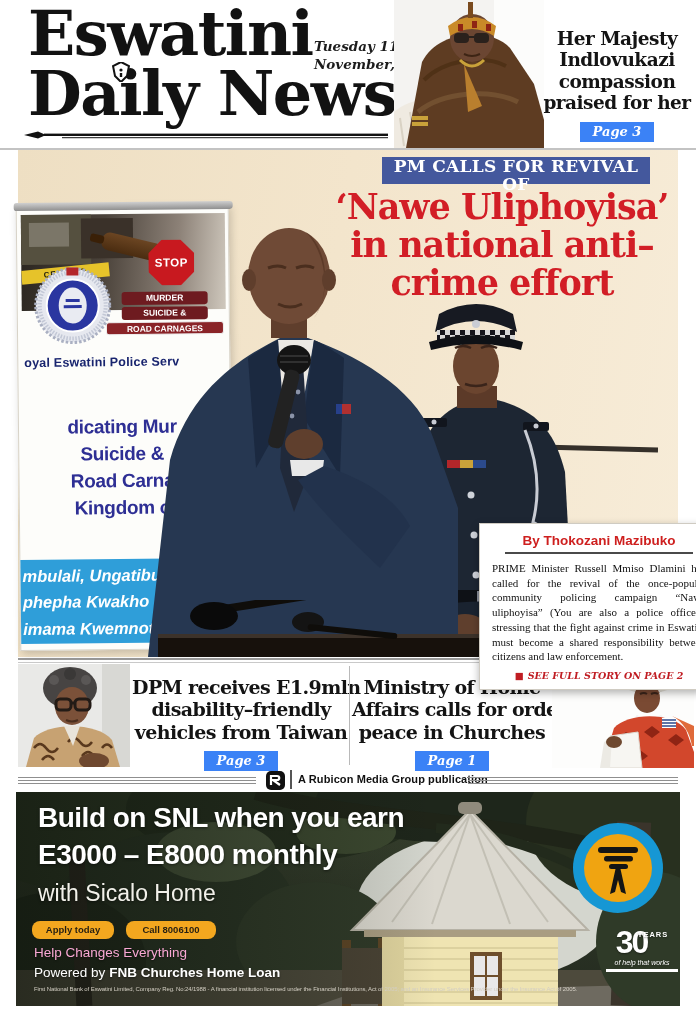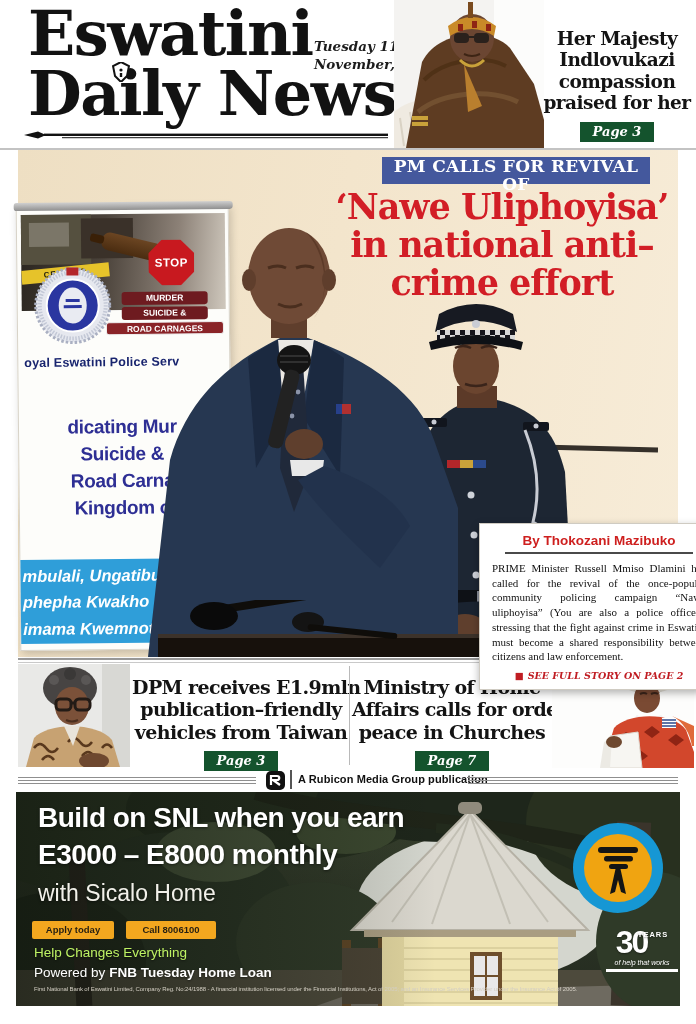--- a/index.html
+++ b/index.html
@@ -9,21 +9,21 @@
 
   
   .masthead { position:absolute; left:0; top:0; width:696px; height:150px; background:#fff; border-bottom:2px solid #c3c3c3; }
   .logo-block { position:absolute; left:28px; top:4px; color:#121212; font-family:"DejaVu Serif",serif; font-weight:bold; letter-spacing:-1.5px; line-height:60px; font-size:62px; }
   .crest { position:absolute; left:112px; top:62px; z-index:3; }
   .pen-rule { position:absolute; left:22px; top:126px; }
   .date-block { position:absolute; left:314px; top:26px; font-family:"DejaVu Serif",serif; font-style:italic; font-weight:bold; font-size:13.5px; line-height:1.3; color:#1c1c1c;margin-top:12px; }
   .queen-photo { position:absolute; left:394px; top:0; width:150px; height:148px; }
   .top-story { position:absolute; left:540px; top:28px; width:154px; text-align:center; }
   .top-story-line { font-family:"DejaVu Serif",serif; font-weight:bold; font-size:18.5px; line-height:1.16; color:#141414; letter-spacing:-0.5px; }
-  .page-badge { display:inline-block; margin-top:8px; background:#14532d; color:#fff; font-family:"DejaVu Serif",serif; font-style:italic; font-weight:bold; font-size:13px; padding:2px 13px 3px; }
+  .page-badge { display:inline-block; margin-top:8px; background:#3b82f6; color:#fff; font-family:"DejaVu Serif",serif; font-style:italic; font-weight:bold; font-size:13px; padding:2px 13px 3px; }
 
   
   .main-photo { position:absolute; left:18px; top:150px; width:660px; height:507px; background:linear-gradient(100deg,#eedfc3 0%,#f3e5cc 45%,#f7ecd8 100%); overflow:visible; }
   .kicker { position:absolute; left:364px; top:7px; width:268px; height:27px; background:#44589d; color:#fff; font-family:"DejaVu Serif",serif; font-weight:bold; font-size:17px; line-height:18px; text-align:center; letter-spacing:0.3px; z-index:4; }
   .main-headline { position:absolute; left:296px; top:38px; width:376px; text-align:center; color:#d21e26; font-family:"DejaVu Serif",serif; font-weight:bold; font-size:35px; line-height:1.09; letter-spacing:-1px; z-index:4; }
   .main-headline div { white-space:nowrap; }
 
   
   .banner { position:absolute; left:0px; top:55px; width:213px; height:445px; background:#fdfdfa; border:1px solid #d8d3c8; box-shadow:2px 3px 8px rgba(0,0,0,.18); transform:rotate(-0.6deg); z-index:1; }
   .banner-topbar { position:absolute; left:-3px; top:-4px; width:219px; height:8px; background:linear-gradient(#cfcfcf,#8f8f8f); border-radius:3px; }
@@ -74,24 +74,24 @@
   .pub-sep { position:absolute; left:272px; top:0; width:1.5px; height:19px; background:#555; }
   .pub-text { position:absolute; left:280px; top:3px; font-weight:bold; font-size:11px; color:#111; letter-spacing:0.1px; }
 
   
   .ad { position:absolute; left:16px; top:792px; width:664px; height:214px; background:#2f3827; overflow:hidden; }
   .ad-scene { position:absolute; left:0; top:0; }
   .ad-shade { position:absolute; left:0; top:0; width:420px; height:214px; background:linear-gradient(to right,rgba(12,18,10,.55),rgba(12,18,10,0)); }
   .ad-h1 { position:absolute; left:22px; color:#fff; font-weight:bold; font-size:28px; letter-spacing:-0.5px; white-space:nowrap; text-shadow:0 1px 3px rgba(0,0,0,.5); }
   .ad-h1.a { top:10px; } .ad-h1.b { top:47px; }
   .ad-sub { position:absolute; left:22px; top:88px; color:#f2f1ea; font-size:23px; white-space:nowrap; text-shadow:0 1px 3px rgba(0,0,0,.5); }
-  .pill { position:absolute; top:129px; height:18px; background:#f3a71f; border-radius:2px; color:#261f12; font-weight:bold; font-size:9.5px; line-height:18px; text-align:center; }
+  .pill { position:absolute; top:129px; height:18px; background:#f3a71f; border-radius:8px; color:#261f12; font-weight:bold; font-size:9.5px; line-height:18px; text-align:center; }
   .pill.apply { left:16px; width:82px; }
   .pill.call { left:110px; width:90px; }
-  .ad-tagline { position:absolute; left:18px; top:153px; color:#bef264; font-size:13.5px; text-shadow:0 1px 2px rgba(0,0,0,.5); }
+  .ad-tagline { position:absolute; left:18px; top:153px; color:#f9a8d4; font-size:13.5px; text-shadow:0 1px 2px rgba(0,0,0,.5); }
   .ad-powered { position:absolute; left:18px; top:173px; color:#fff; font-size:13.5px; text-shadow:0 1px 2px rgba(0,0,0,.5); }
   .ad-powered .brand { font-weight:bold; margin-left:4px; }
   .ad-fineprint { position:absolute; left:18px; top:194px; width:630px; color:#d3cec3; font-size:6px; letter-spacing:-0.1px; white-space:nowrap; overflow:hidden; }
   .years { position:absolute; left:588px; top:134px; width:76px; color:#fff; text-align:center; text-shadow:0 1px 2px rgba(0,0,0,.4); }
   .years-row { display:flex; align-items:flex-start; justify-content:center; }
   .years-num { font-weight:bold; font-size:32px; line-height:32px; letter-spacing:-2px; }
   .years-label { font-weight:bold; font-size:7.5px; letter-spacing:1px; margin:4px 0 0 -10px; }
   .years-sub { font-style:italic; font-size:7px; margin-top:1px; }
   .years-bar { width:72px; height:3px; background:#fff; margin:3px auto 0; }
 </style>
@@ -307,32 +307,32 @@
       <path d="M48,56 Q54,59 60,56" stroke="#4a2e1e" stroke-width="2" fill="none"></path>
       <path d="M8,103 L16,74 C30,58 80,58 94,76 L102,103 Z" fill="#c7a272"></path>
       <path d="M16,84 q6,-8 12,0 q6,8 12,0 M50,78 q6,-8 12,0 q6,8 12,0 M24,96 q6,-8 12,0 M64,92 q6,-8 12,0 M84,84 q5,-7 10,0" stroke="#59381d" stroke-width="2.5" fill="none"></path>
       <path d="M46,62 L62,62 L55,82 Z" fill="#e9e4da"></path>
       <ellipse cx="76" cy="97" rx="15" ry="8" fill="#6e482f"></ellipse>
     </svg>
   </span>
 
   <div class="teaser1-text">
     <div class="teaser-line">DPM receives E1.9mln</div>
-    <div class="teaser-line">publication–friendly</div>
+    <div class="teaser-line">disability–friendly</div>
     <div class="teaser-line">vehicles from Taiwan</div>
     <span class="page-badge">Page 3</span>
   </div>
 
   <div class="vdivider"></div>
 
   <div class="teaser2-text">
     <div class="teaser-line">Ministry of Home</div>
     <div class="teaser-line">Affairs calls for order,</div>
     <div class="teaser-line">peace in Churches</div>
-    <span class="page-badge">Page 7</span>
+    <span class="page-badge">Page 1</span>
   </div>
 
   <span class="minister-photo">
     <svg width="142" height="106" viewBox="0 0 142 106">
       <rect width="142" height="106" fill="#fdfdfc"></rect>
       <ellipse cx="96" cy="17" rx="21" ry="16" fill="#17120e"></ellipse>
       <path d="M76,26 Q96,34 116,26" stroke="#e8e4da" stroke-width="3" fill="none"></path>
       <ellipse cx="95" cy="36" rx="13" ry="15" fill="#7a4a33"></ellipse>
       <path d="M88,32 Q92,30 95,32 M99,32 Q103,30 106,32" stroke="#3a241a" stroke-width="2" fill="none"></path>
       <path d="M84,54 Q96,62 110,54" stroke="#f2f2f2" stroke-width="3" fill="none"></path>
@@ -419,21 +419,21 @@
     </span>
     <div class="ad-shade"></div>
 
     <div class="ad-h1 a">Build on SNL when you earn</div>
     <div class="ad-h1 b">E3000 – E8000 monthly</div>
     <div class="ad-sub">with Sicalo Home</div>
     <div class="pill apply">Apply today</div>
     <div class="pill call">Call 8006100</div>
     <div class="ad-tagline">Help Changes Everything</div>
     <div class="ad-powered">
-      <span>Powered by</span><span class="brand">FNB Tuesday Home Loan</span>
+      <span>Powered by</span><span class="brand">FNB Churches Home Loan</span>
     </div>
     <div class="ad-fineprint">First National Bank of Eswatini Limited, Company Reg. No:24/1988 - A financial institution licensed under the Financial Institutions, Act of 2005; and an Insurance Services Provider under the Insurance Act of 2005.</div>
     <div class="years">
       <div class="years-row">
         <span class="years-num">30</span>
         <span class="years-label">YEARS</span>
       </div>
       <div class="years-sub">of help that works</div>
       <div class="years-bar"></div>
     </div>

